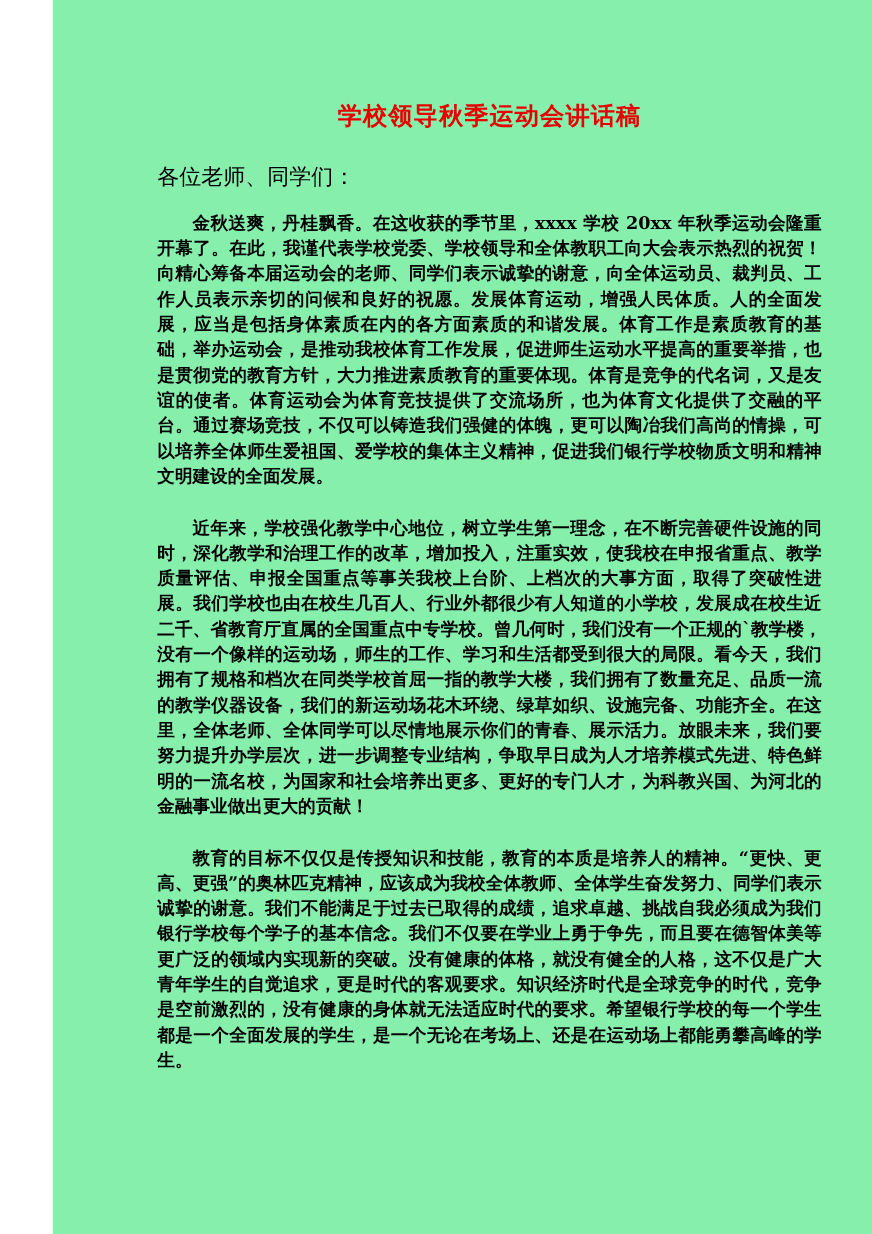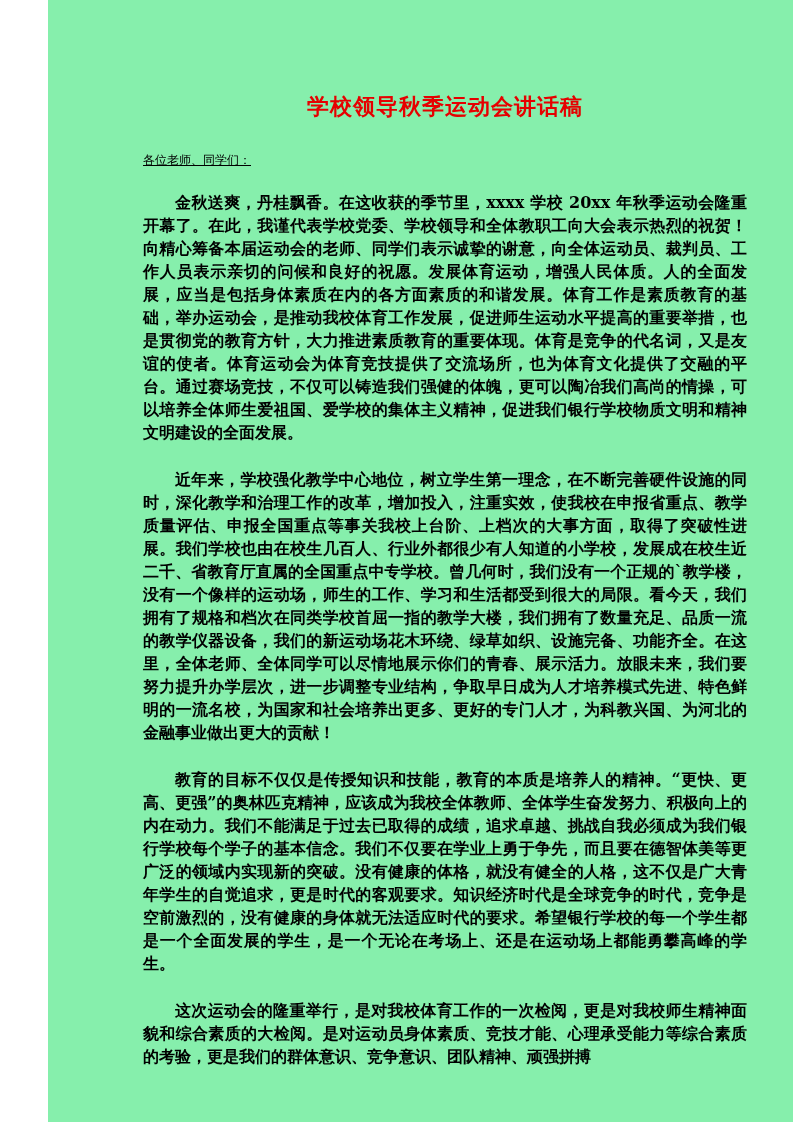--- a/index.html
+++ b/index.html
@@ -23,24 +23,23 @@
     margin: 0 0 27px 0;
     font-size: 22px;
     line-height: 30px;
     font-weight: bold;
     text-align: center;
     letter-spacing: 1px;
     font-family: "DejaVu Sans", "Liberation Sans", sans-serif;
   }
   .salutation {
     margin: 0 0 19px 0;
-    font-size: 12px;
+    font-size: 20px;
     line-height: 23px;
     text-indent: 0;
-    text-decoration: underline;
   }
   .para {
     margin: 0 0 24px 0;
     font-size: 16px;
     line-height: 23px;
     text-align: justify;
     text-indent: 2em;
     word-break: break-all;
     font-weight: bold;
   }
@@ -50,16 +49,15 @@
 
 <div class="page" style="background: #86efac; color: rgb(0, 0, 0); margin-left: 48px;">
   <h1 class="doc-title" style="color: rgb(230, 0, 0);">学校领导秋季运动会讲话稿</h1>
 
   <p class="salutation">各位老师、同学们：</p>
 
   <p class="para">金秋送爽，丹桂飘香。在这收获的季节里，xxxx 学校 20xx 年秋季运动会隆重开幕了。在此，我谨代表学校党委、学校领导和全体教职工向大会表示热烈的祝贺！向精心筹备本届运动会的老师、同学们表示诚挚的谢意，向全体运动员、裁判员、工作人员表示亲切的问候和良好的祝愿。发展体育运动，增强人民体质。人的全面发展，应当是包括身体素质在内的各方面素质的和谐发展。体育工作是素质教育的基础，举办运动会，是推动我校体育工作发展，促进师生运动水平提高的重要举措，也是贯彻党的教育方针，大力推进素质教育的重要体现。体育是竞争的代名词，又是友谊的使者。体育运动会为体育竞技提供了交流场所，也为体育文化提供了交融的平台。通过赛场竞技，不仅可以铸造我们强健的体魄，更可以陶冶我们高尚的情操，可以培养全体师生爱祖国、爱学校的集体主义精神，促进我们银行学校物质文明和精神文明建设的全面发展。</p>
 
   <p class="para">近年来，学校强化教学中心地位，树立学生第一理念，在不断完善硬件设施的同时，深化教学和治理工作的改革，增加投入，注重实效，使我校在申报省重点、教学质量评估、申报全国重点等事关我校上台阶、上档次的大事方面，取得了突破性进展。我们学校也由在校生几百人、行业外都很少有人知道的小学校，发展成在校生近二千、省教育厅直属的全国重点中专学校。曾几何时，我们没有一个正规的`教学楼，没有一个像样的运动场，师生的工作、学习和生活都受到很大的局限。看今天，我们拥有了规格和档次在同类学校首屈一指的教学大楼，我们拥有了数量充足、品质一流的教学仪器设备，我们的新运动场花木环绕、绿草如织、设施完备、功能齐全。在这里，全体老师、全体同学可以尽情地展示你们的青春、展示活力。放眼未来，我们要努力提升办学层次，进一步调整专业结构，争取早日成为人才培养模式先进、特色鲜明的一流名校，为国家和社会培养出更多、更好的专门人才，为科教兴国、为河北的金融事业做出更大的贡献！</p>
 
-  <p class="para">教育的目标不仅仅是传授知识和技能，教育的本质是培养人的精神。“更快、更高、更强”的奥林匹克精神，应该成为我校全体教师、全体学生奋发努力、积极向上的内在动力。我们不能满足于过去已取得的成绩，追求卓越、挑战自我必须成为我们银行学校每个学子的基本信念。我们不仅要在学业上勇于争先，而且要在德智体美等更广泛的领域内实现新的突破。没有健康的体格，就没有健全的人格，这不仅是广大青年学生的自觉追求，更是时代的客观要求。知识经济时代是全球竞争的时代，竞争是空前激烈的，没有健康的身体就无法适应时代的要求。希望银行学校的每一个学生都是一个全面发展的学生，是一个无论在考场上、还是在运动场上都能勇攀高峰的学生。</p>
+  <p class="para">教育的目标不仅仅是传授知识和技能，教育的本质是培养人的精神。“更快、更高、更强”的奥林匹克精神，应该成为我校全体教师、全体学生奋发努力、同学们表示诚挚的谢意。我们不能满足于过去已取得的成绩，追求卓越、挑战自我必须成为我们银行学校每个学子的基本信念。我们不仅要在学业上勇于争先，而且要在德智体美等更广泛的领域内实现新的突破。没有健康的体格，就没有健全的人格，这不仅是广大青年学生的自觉追求，更是时代的客观要求。知识经济时代是全球竞争的时代，竞争是空前激烈的，没有健康的身体就无法适应时代的要求。希望银行学校的每一个学生都是一个全面发展的学生，是一个无论在考场上、还是在运动场上都能勇攀高峰的学生。</p>
 
-  <p class="para">这次运动会的隆重举行，是对我校体育工作的一次检阅，更是对我校师生精神面貌和综合素质的大检阅。是对运动员身体素质、竞技才能、心理承受能力等综合素质的考验，更是我们的群体意识、竞争意识、团队精神、顽强拼搏</p>
 </div>
 
 </body></html>

